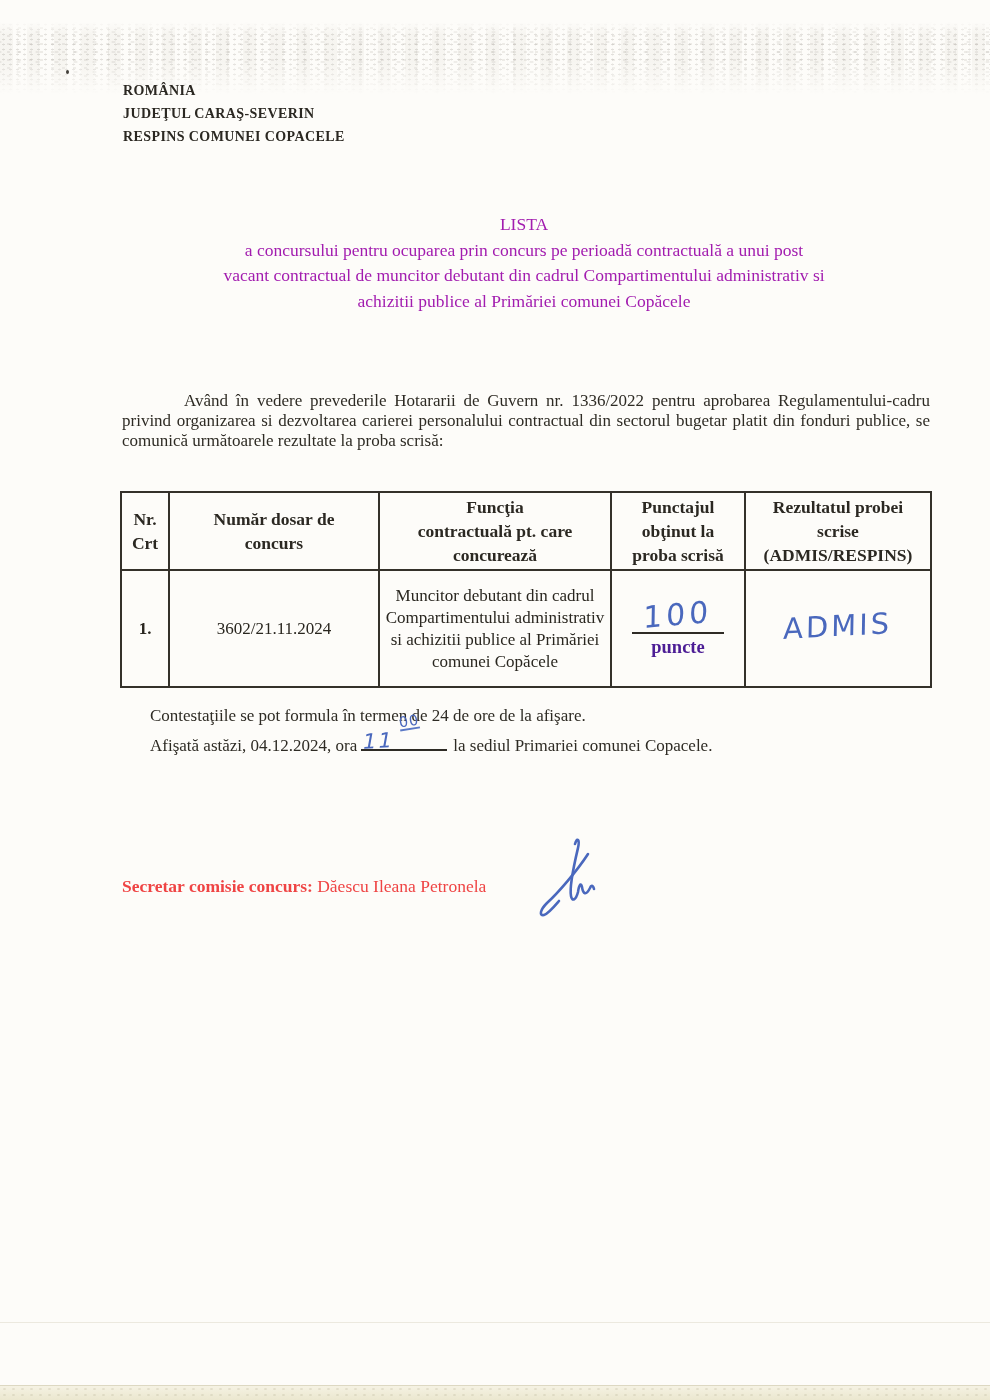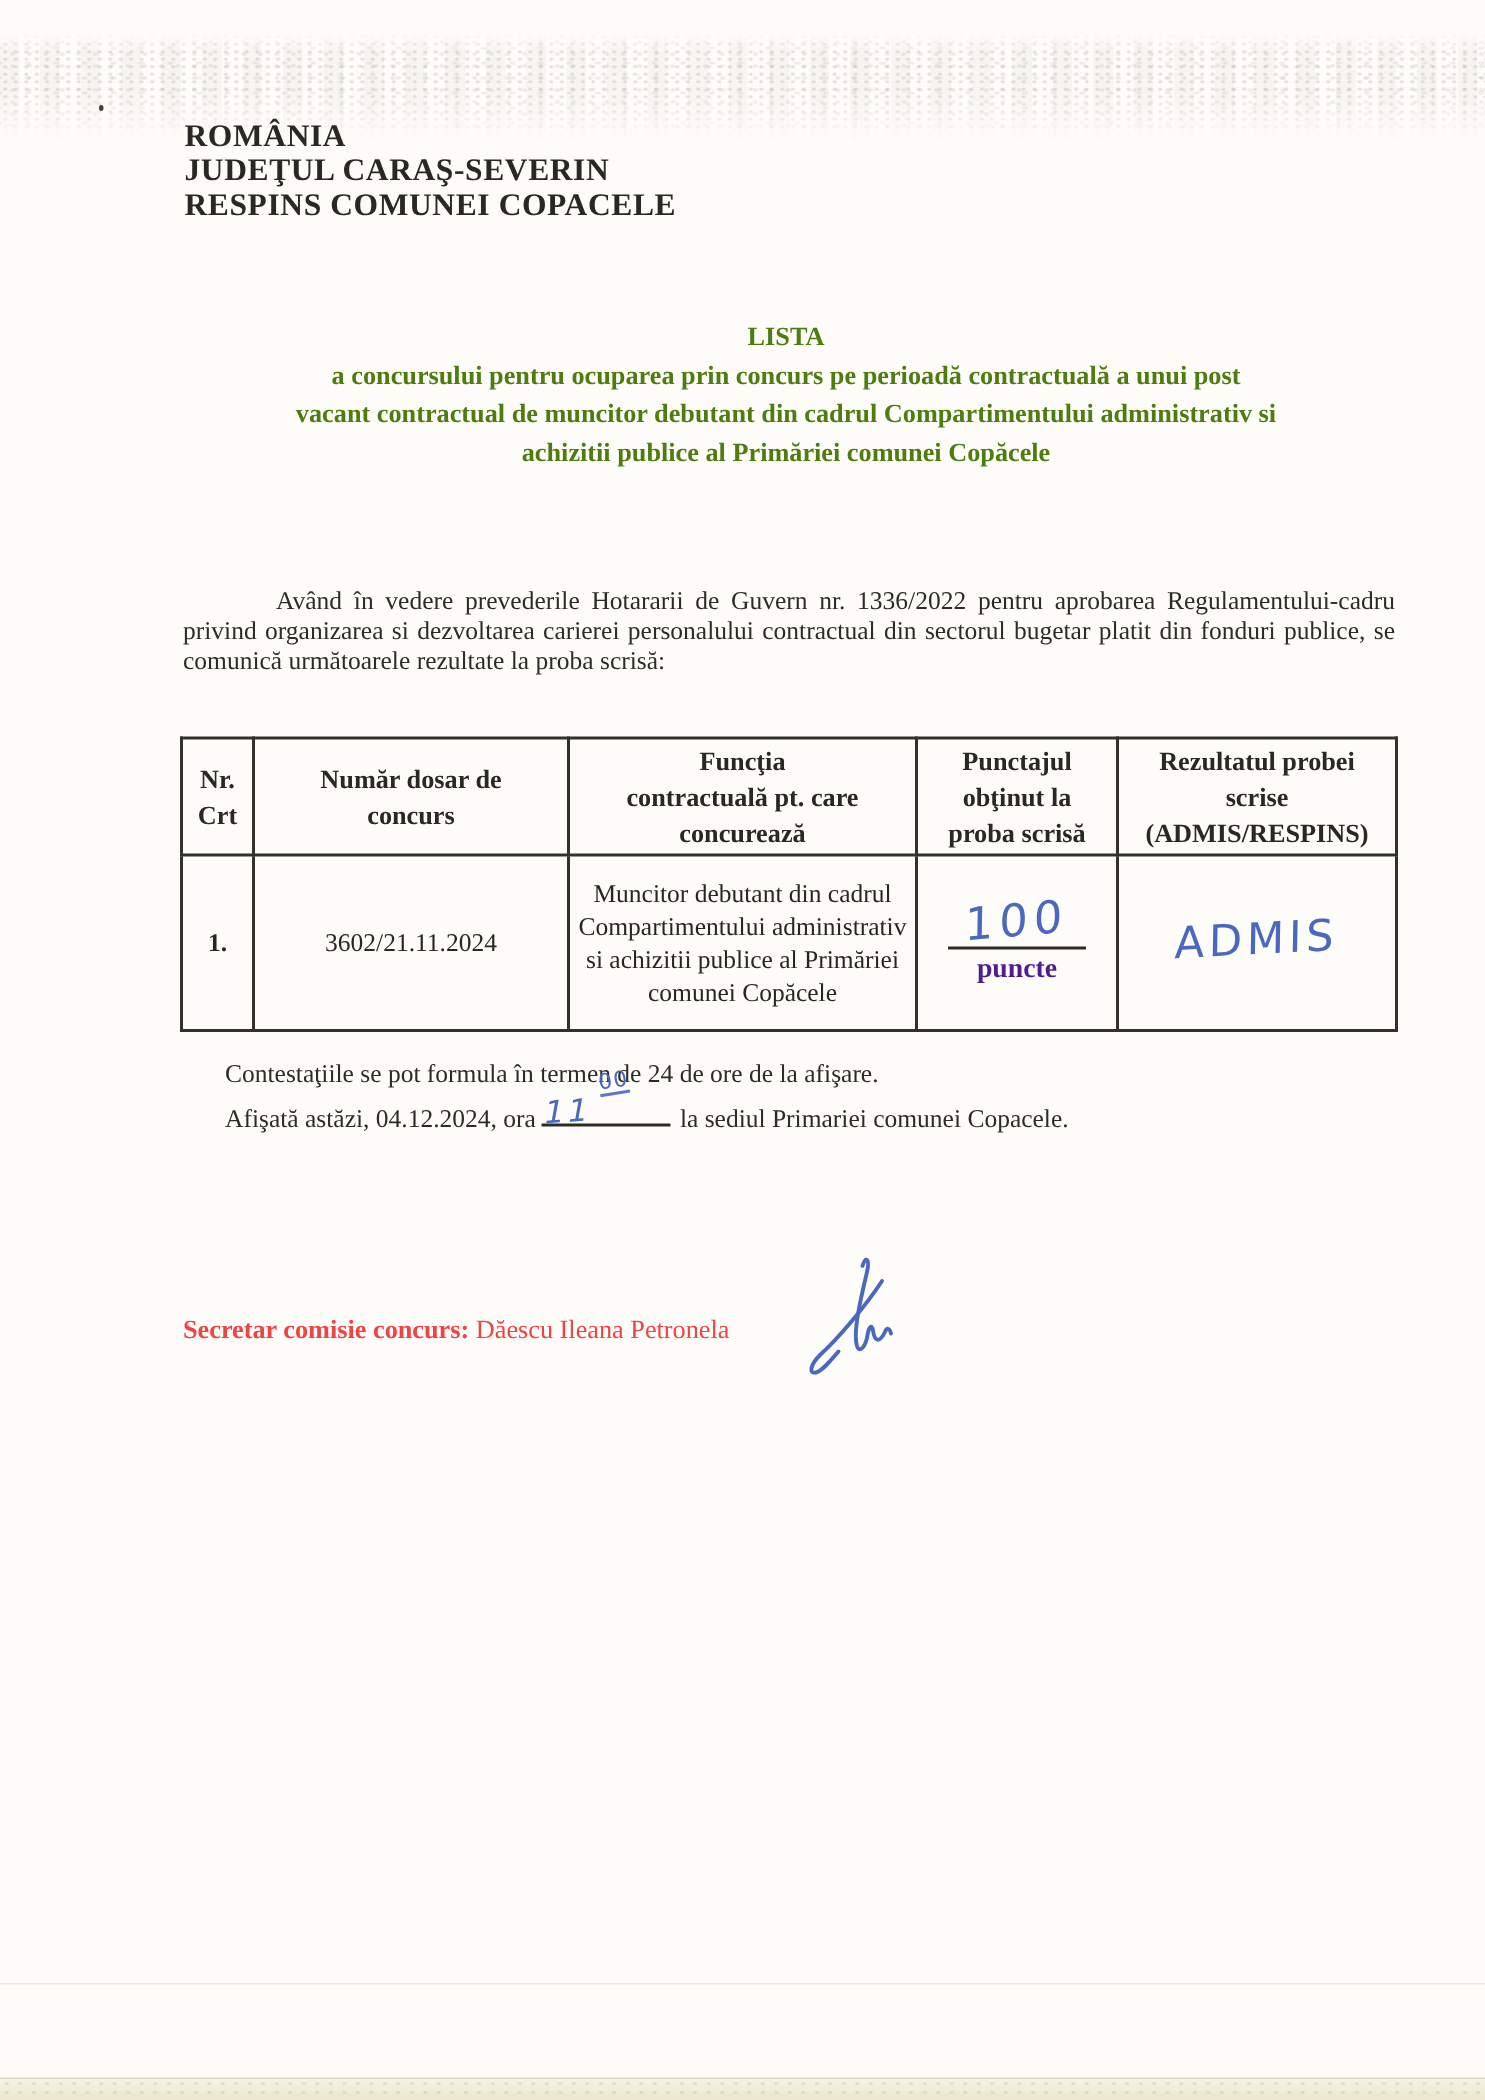--- a/index.html
+++ b/index.html
@@ -35,28 +35,28 @@
     background:linear-gradient(#f5f2e3,#ebe7cf);
     border-top:1px solid #ddd8c2;
     background-image:
       radial-gradient(rgba(150,142,110,.18) 1px, transparent 1.8px),
       linear-gradient(#f5f2e3,#ebe7cf);
     background-size:9px 6px,100% 100%;
   }
   
   .letterhead{
     position:absolute;left:123px;top:79px;
-    font-weight:bold;font-size:21px;line-height:23px;letter-spacing:.4px;
+    font-weight:bold;font-size:14px;line-height:23px;letter-spacing:.4px;
     color:#2b2822;
   }
   
   .title-block{
     position:absolute;left:119px;top:212px;width:810px;
-    text-align:center;font-weight:bold;font-size:17.5px;line-height:25.5px;
-    color:#4d7c0f;
+    text-align:center;font-weight:normal;font-size:17.5px;line-height:25.5px;
+    color:#a21caf;
   }
   
   .intro{
     position:absolute;left:122px;top:374px;width:808px;
     font-size:17px;line-height:20px;text-align:justify;text-indent:62px;
     color:#2e2b24;
   }
   
   table.results{
     position:absolute;left:120px;top:491px;width:810px;

